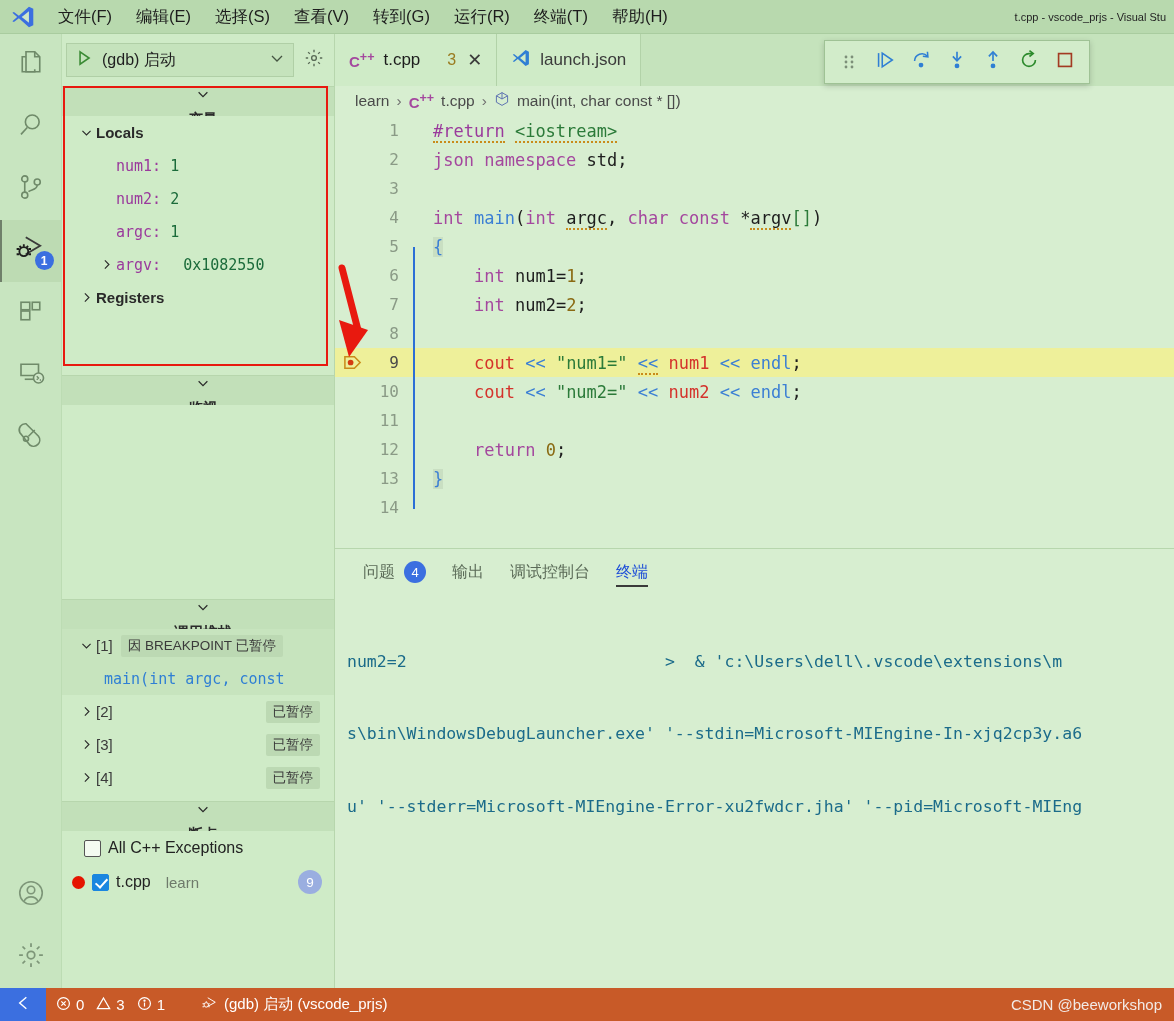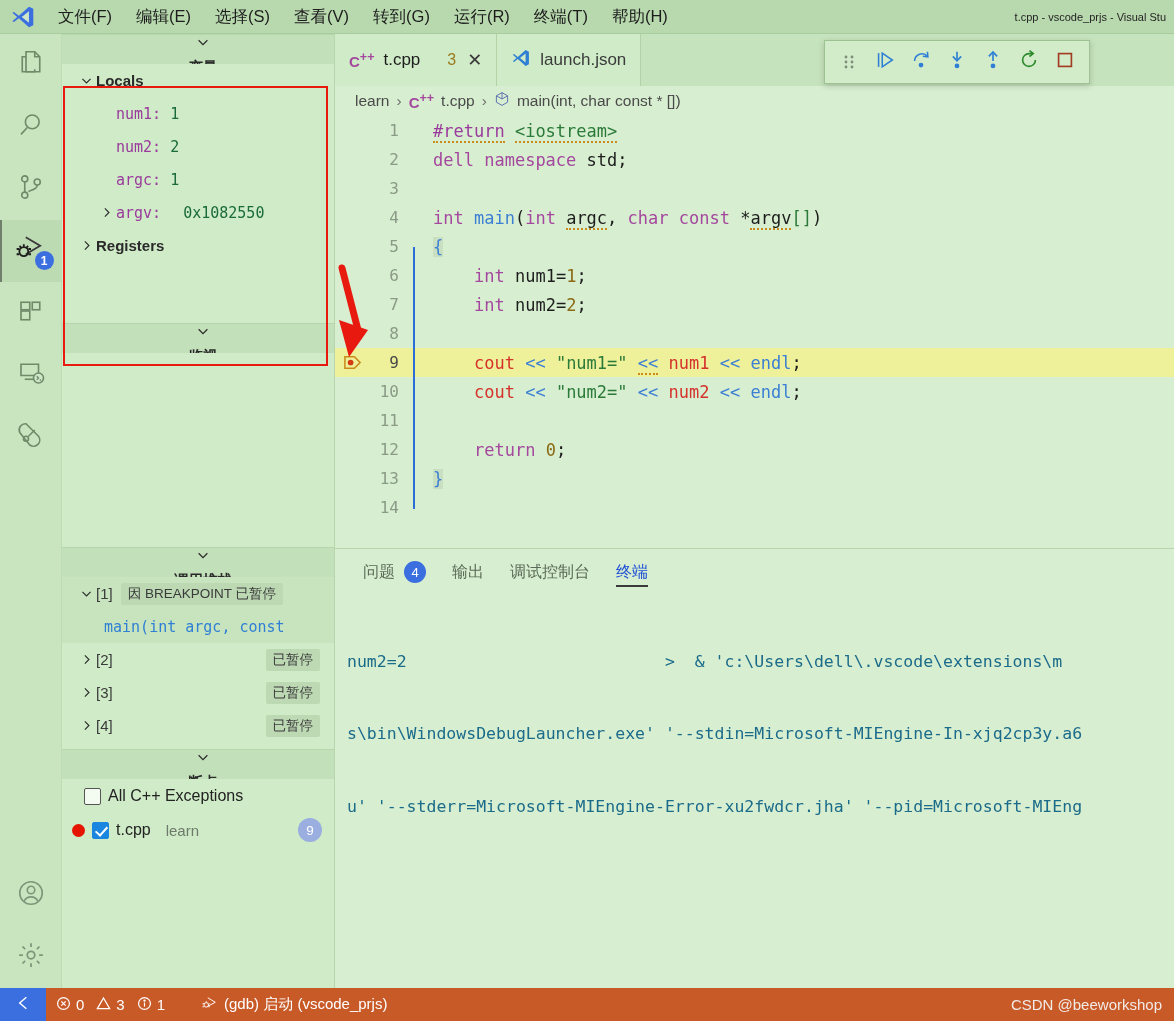--- a/index.html
+++ b/index.html
@@ -329,20 +329,43 @@
           <svg width="30" height="30" viewBox="0 0 24 24" fill="none" stroke="#7d9678" stroke-width="1.4">
             <circle cx="12" cy="12" r="3"></circle>
             <path d="M12 2.5v3M12 18.5v3M2.5 12h3M18.5 12h3M5.2 5.2l2.1 2.1M16.7 16.7l2.1 2.1M18.8 5.2l-2.1 2.1M7.3 16.7l-2.1 2.1"></path>
           </svg>
         </span>
       </div>
     </div>
 
     <div class="sidebar">
 
+      <div class="debug-toolbar-row">
+        <div class="launch-select">
+          <span>
+            <svg width="18" height="18" viewBox="0 0 16 16" fill="none" stroke="#3a8a34" stroke-width="1.4">
+              <path d="M4.5 2.5 L12.5 8 L4.5 13.5 Z"></path>
+            </svg>
+          </span>
+          <span class="launch-label">(gdb) 启动</span>
+          <span>
+            <svg width="16" height="16" viewBox="0 0 16 16" fill="none" stroke="#455542" stroke-width="1.3">
+              <path d="M3 6 L8 11 L13 6"></path>
+            </svg>
+          </span>
+        </div>
+        <div class="gear-btn">
+          <span>
+            <svg width="22" height="22" viewBox="0 0 24 24" fill="none" stroke="#5a6b57" stroke-width="1.5">
+              <circle cx="12" cy="12" r="2.6"></circle>
+              <path d="M12 3v2.6M12 18.4V21M3 12h2.6M18.4 12H21M5.6 5.6l1.9 1.9M16.5 16.5l1.9 1.9M18.4 5.6l-1.9 1.9M7.5 16.5l-1.9 1.9"></path>
+            </svg>
+          </span>
+        </div>
+      </div>
 
       <div class="pane-header">
         <span>
           <svg width="14" height="14" viewBox="0 0 16 16" fill="none" stroke="#2a2a2a" stroke-width="1.4">
               <path d="M3 6 L8 11 L13 6"></path>
             </svg>
         </span>
         <span>变量</span>
       </div>
       <div class="pane-body" style="height:205px;">
@@ -577,21 +600,21 @@
 
           <div class="code-line">
             <span class="gutter-glyph"></span>
             <span class="ln">1</span>
             <span class="code-text"><span class="t-pre squig">#return</span> <span class="t-str squig">&lt;iostream&gt;</span></span>
           </div>
 
           <div class="code-line">
             <span class="gutter-glyph"></span>
             <span class="ln">2</span>
-            <span class="code-text"><span class="t-kw">dell</span> <span class="t-kw">namespace</span> <span class="t-id">std</span><span class="t-punct">;</span></span>
+            <span class="code-text"><span class="t-kw">json</span> <span class="t-kw">namespace</span> <span class="t-id">std</span><span class="t-punct">;</span></span>
           </div>
 
           <div class="code-line">
             <span class="gutter-glyph"></span>
             <span class="ln">3</span>
             <span class="code-text"></span>
           </div>
 
           <div class="code-line">
             <span class="gutter-glyph"></span>

